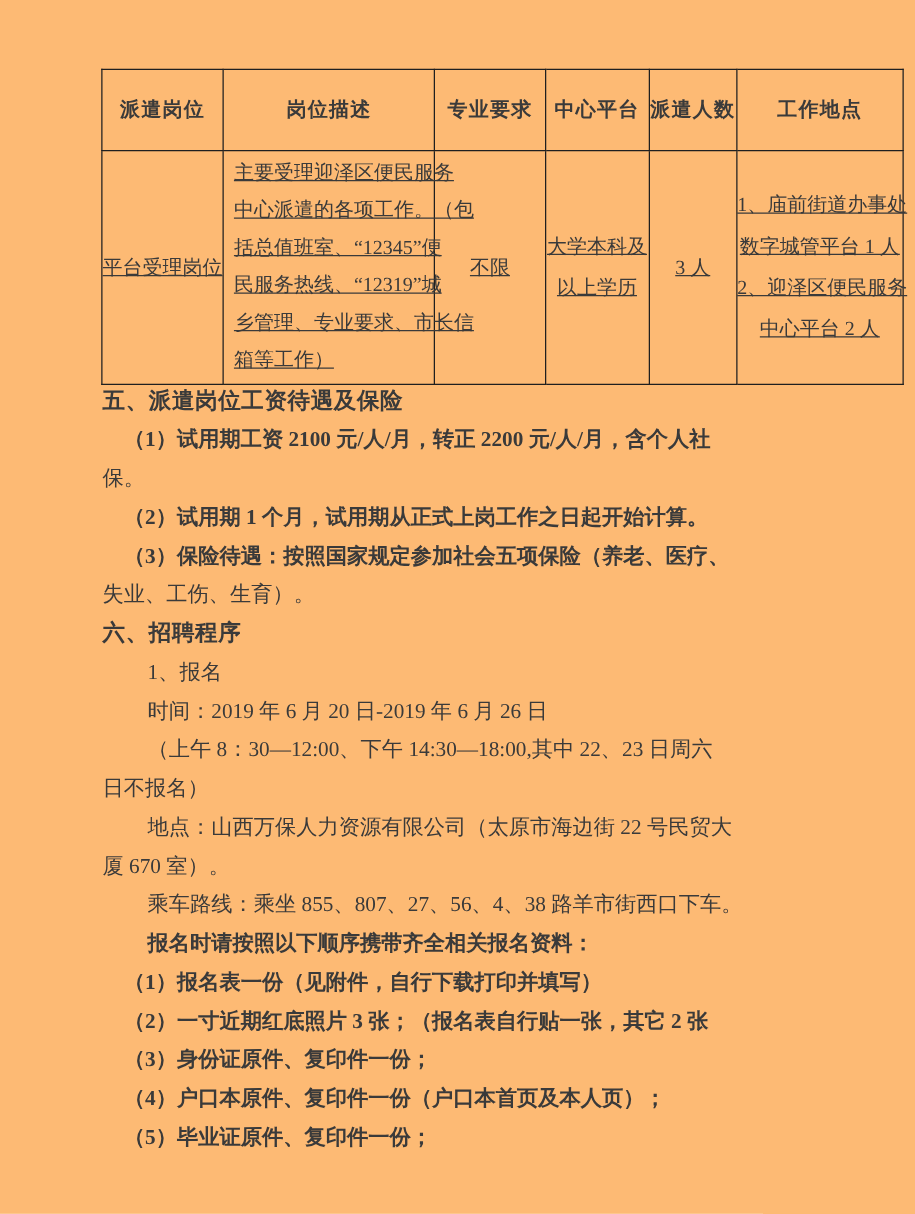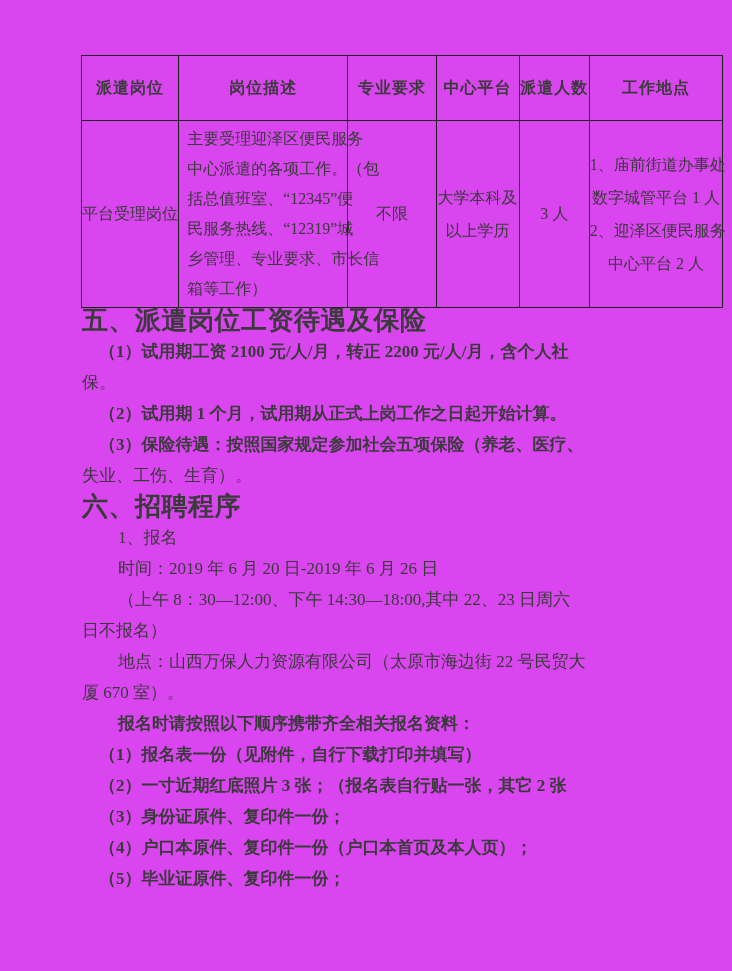--- a/index.html
+++ b/index.html
@@ -1,44 +1,44 @@
 <!DOCTYPE html>
 <html><head>
 <meta charset="utf-8">
 <style>
   html,body{margin:0;padding:0;}
   body{
     width:732px;height:971px;background:#ffffff;
     font-family:"Liberation Serif","DejaVu Serif",serif;
     color:#3a3a3a;
   }
-  .page{position:relative;width:732px;height:971px;overflow:hidden;background:#d946ef;}
+  .page{position:relative;width:732px;height:971px;overflow:hidden;background:#fdba74;}
 
   
   .job-table{
     position:absolute;left:81px;top:55px;width:642px;
     border-collapse:collapse;table-layout:fixed;
   }
   .job-table th,.job-table td{
     border:1px solid #1f1f1f;
     font-size:16px;
     vertical-align:middle;
     text-align:center;
     padding:0;
   }
   .job-table th{height:64px;font-weight:bold;letter-spacing:1px;}
-  .job-table tbody td{height:182px;}
+  .job-table tbody td{height:182px;text-decoration:underline;}
   .cell-desc{text-align:left !important;padding:2px 5px 2px 8px !important;}
   .desc-line{line-height:30px;white-space:nowrap;}
   .edu-line,.loc-line{line-height:33px;white-space:nowrap;}
 
   
   .body-text{position:absolute;left:82px;top:305px;width:644px;font-size:17px;}
   .ln{margin:0;height:31px;line-height:31px;white-space:nowrap;}
-  .heading{font-weight:bold;font-size:26px;letter-spacing:0.5px;}
+  .heading{font-weight:bold;font-size:18px;letter-spacing:0.5px;}
   .bold{font-weight:bold;}
   .ind1{padding-left:17px;font-weight:bold;}
   .ind2{padding-left:36px;}
 </style>
 </head>
 <body>
 
 <div class="page">
 
   <table class="job-table">
@@ -94,20 +94,21 @@
     <p class="ln ind1">（2）试用期 1 个月，试用期从正式上岗工作之日起开始计算。</p>
     <p class="ln ind1">（3）保险待遇：按照国家规定参加社会五项保险（养老、医疗、</p>
     <p class="ln">失业、工伤、生育）。</p>
     <p class="ln heading">六、招聘程序</p>
     <p class="ln ind2">1、报名</p>
     <p class="ln ind2">时间：2019 年 6 月 20 日-2019 年 6 月 26 日</p>
     <p class="ln ind2">（上午 8：30—12:00、下午 14:30—18:00,其中 22、23 日周六</p>
     <p class="ln">日不报名）</p>
     <p class="ln ind2">地点：山西万保人力资源有限公司（太原市海边街 22 号民贸大</p>
     <p class="ln">厦 670 室）。</p>
+    <p class="ln ind2">乘车路线：乘坐 855、807、27、56、4、38 路羊市街西口下车。</p>
     <p class="ln ind2 bold">报名时请按照以下顺序携带齐全相关报名资料：</p>
     <p class="ln ind1">（1）报名表一份（见附件，自行下载打印并填写）</p>
     <p class="ln ind1">（2）一寸近期红底照片 3 张；（报名表自行贴一张，其它 2 张</p>
     <p class="ln ind1">（3）身份证原件、复印件一份；</p>
     <p class="ln ind1">（4）户口本原件、复印件一份（户口本首页及本人页）；</p>
     <p class="ln ind1">（5）毕业证原件、复印件一份；</p>
   </div>
 
 </div>
 

